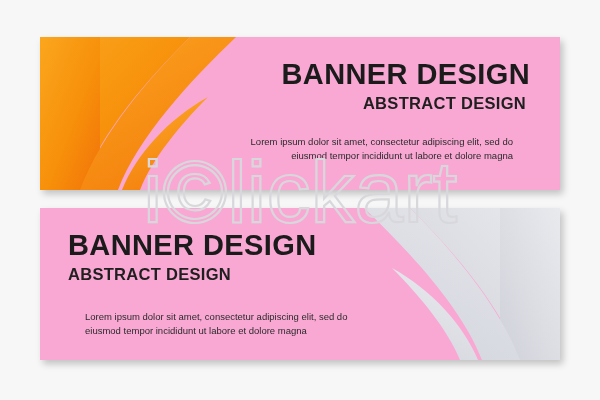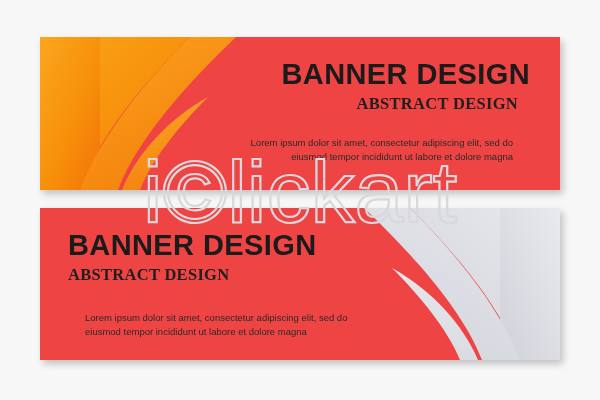--- a/index.html
+++ b/index.html
@@ -18,21 +18,21 @@
   #stage {
     position: absolute;
     left: 0; top: 0;
     width: 600px;
     height: 400px;
   }
 
   
   .banner {
     position: absolute;
-    background: #ef4444;
+    background: #f9a8d4;
     overflow: hidden;
     box-shadow: 3px 4px 7px rgba(0,0,0,0.22);
   }
   #banner-one {
     left: 40px;
     top: 37px;
     width: 520px;
     height: 153px;
   }
   #banner-two {
@@ -75,23 +75,22 @@
     color: #1b1b1b;
     line-height: 1.06;
     margin: 0;
     white-space: nowrap;
   }
   .subtitle {
     font-size: 16.5px;
     font-weight: bold;
     letter-spacing: 0.3px;
     color: #1f1f1f;
-    margin: 4px 12px 0 0;
+    margin: 4px 4px 0 0;
     white-space: nowrap;
-    font-family: Liberation Serif, serif;
   }
   .body-text {
     font-size: 9.5px;
     color: #2a2a2a;
     line-height: 1.55;
     margin: 17px;
   }
   #banner-one .body-text { margin-top: 22px; }
   #banner-two .body-text { margin-top: 26px; }
   .body-text span { display: block; }

